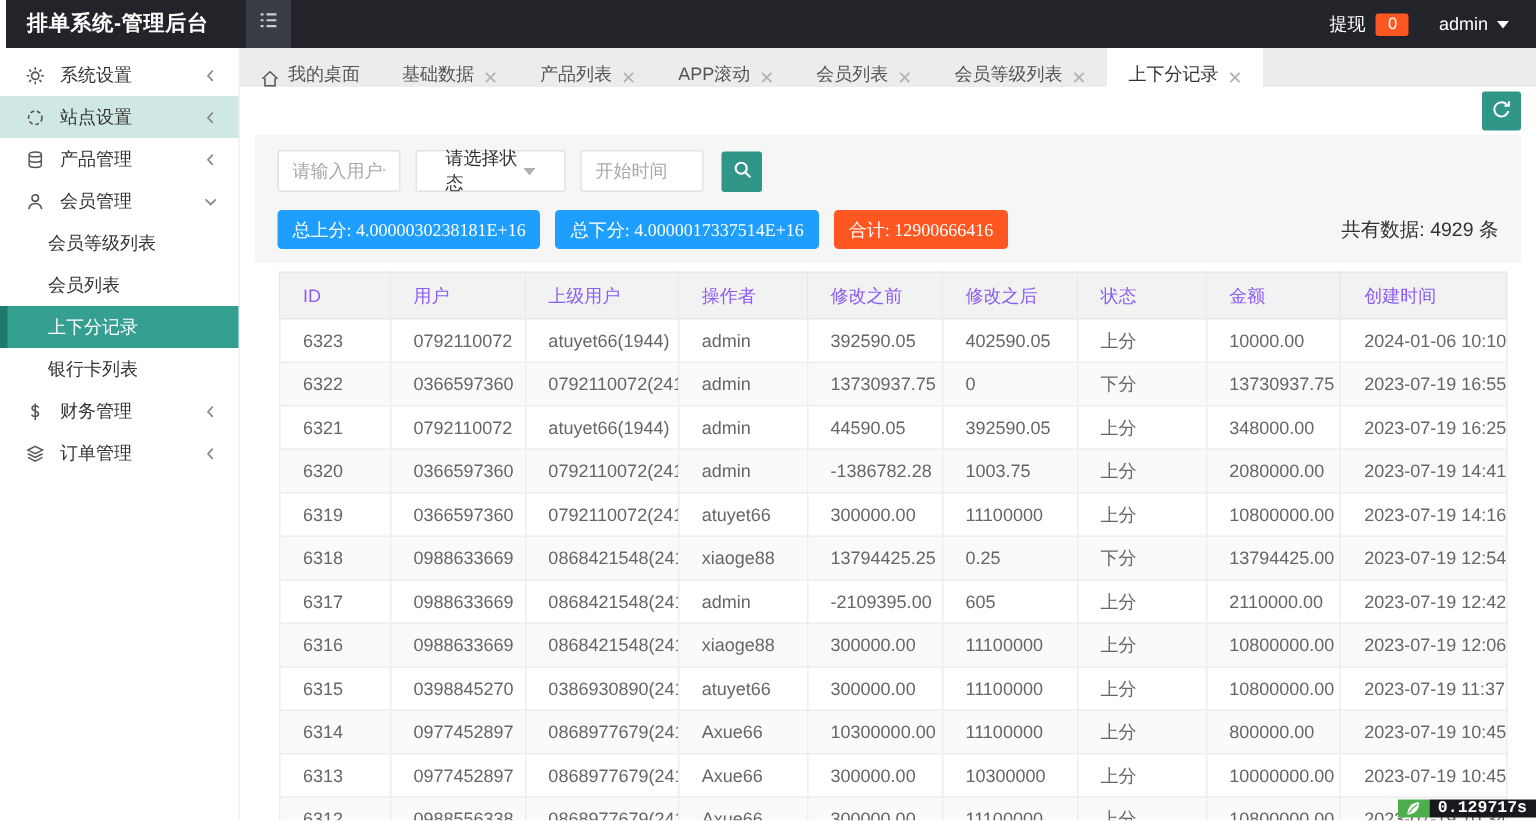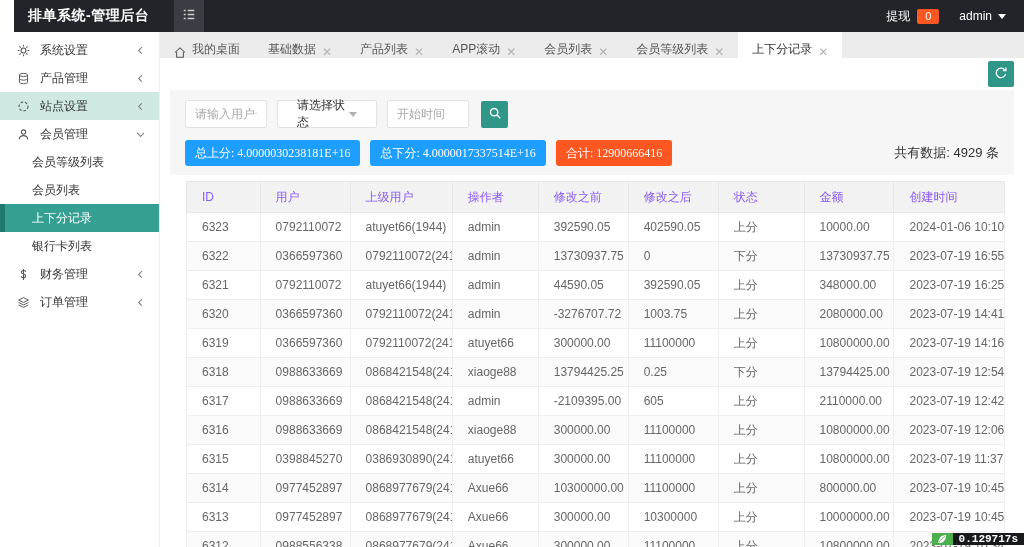--- a/index.html
+++ b/index.html
@@ -1,20 +1,20 @@
 <!DOCTYPE html>
 <html><head>
 <meta charset="utf-8">
 <style>
   html,body{margin:0;padding:0;background:#fff;}
   body{width:1024px;height:547px;overflow:hidden;position:relative;
        font-family:"Liberation Sans","DejaVu Sans",sans-serif;-webkit-font-smoothing:antialiased;}
 
   
-  .topbar{position:absolute;top:0;left:14px;right:0;height:32px;background:#222429;color:#fff;
+  .topbar{position:absolute;top:0;left:4px;right:0;height:32px;background:#222429;color:#fff;
           display:flex;align-items:center;z-index:30;}
   .logo{width:160px;box-sizing:border-box;padding-left:14px;font-size:14px;font-weight:bold;letter-spacing:.5px;}
   .burger{width:30px;height:32px;background:#3a3d43;display:flex;align-items:center;justify-content:center;cursor:pointer;}
   .topbar-right{margin-left:auto;display:flex;align-items:center;gap:20px;padding-right:18px;font-size:12px;}
   .withdraw{display:flex;align-items:center;gap:7px;cursor:pointer;}
   .wbadge{background:#ff5722;border-radius:2px;min-width:14px;text-align:center;padding:1px 4px;font-size:11px;line-height:13px;}
   .usermenu{display:flex;align-items:center;gap:6px;cursor:pointer;}
   .caret{width:0;height:0;border-left:4px solid transparent;border-right:4px solid transparent;border-top:5px solid #fff;}
 
   
@@ -105,41 +105,41 @@
           <path d="M8 1v2.2M8 12.8V15M1 8h2.2M12.8 8H15M3 3l1.6 1.6M11.4 11.4L13 13M13 3l-1.6 1.6M4.6 11.4L3 13"></path>
         </svg>
       </span>
     <span>系统设置</span>
     <span class="chev">
         <svg width="9" height="9" viewBox="0 0 10 10" fill="none" stroke="currentColor" stroke-width="1.3">
           <path d="M6.5 1.2L3 5l3.5 3.8"></path>
         </svg>
       </span>
   </div>
+    <div class="side-item highlight">
+    <span class="sicon">
+        <svg width="13" height="13" viewBox="0 0 16 16" fill="none" stroke="currentColor" stroke-width="1.3">
+          <circle cx="8" cy="8" r="5.5" stroke-dasharray="3.2 2.2"></circle>
+        </svg>
+      </span>
+    <span>站点设置</span>
+    <span class="chev">
+        <svg width="9" height="9" viewBox="0 0 10 10" fill="none" stroke="currentColor" stroke-width="1.3">
+          <path d="M6.5 1.2L3 5l3.5 3.8"></path>
+        </svg>
+      </span>
+  </div>
     <div class="side-item">
     <span class="sicon">
         <svg width="13" height="13" viewBox="0 0 16 16" fill="none" stroke="currentColor" stroke-width="1.2">
           <ellipse cx="8" cy="3.6" rx="5" ry="2"></ellipse>
           <path d="M3 3.6v8.8c0 1.1 2.2 2 5 2s5-.9 5-2V3.6M3 8c0 1.1 2.2 2 5 2s5-.9 5-2"></path>
         </svg>
       </span>
     <span>产品管理</span>
-    <span class="chev">
-        <svg width="9" height="9" viewBox="0 0 10 10" fill="none" stroke="currentColor" stroke-width="1.3">
-          <path d="M6.5 1.2L3 5l3.5 3.8"></path>
-        </svg>
-      </span>
-  </div>
-    <div class="side-item highlight">
-    <span class="sicon">
-        <svg width="13" height="13" viewBox="0 0 16 16" fill="none" stroke="currentColor" stroke-width="1.3">
-          <circle cx="8" cy="8" r="5.5" stroke-dasharray="3.2 2.2"></circle>
-        </svg>
-      </span>
-    <span>站点设置</span>
     <span class="chev">
         <svg width="9" height="9" viewBox="0 0 10 10" fill="none" stroke="currentColor" stroke-width="1.3">
           <path d="M6.5 1.2L3 5l3.5 3.8"></path>
         </svg>
       </span>
   </div>
     <div class="side-item">
     <span class="sicon">
         <svg width="13" height="13" viewBox="0 0 16 16" fill="none" stroke="currentColor" stroke-width="1.3">
           <circle cx="8" cy="5" r="2.7"></circle>
@@ -343,21 +343,21 @@
             <td>392590.05</td>
             <td>上分</td>
             <td>348000.00</td>
             <td>2023-07-19 16:25:29</td>
           </tr>
           <tr>
             <td>6320</td>
             <td>0366597360</td>
             <td>0792110072(2419)</td>
             <td>admin</td>
-            <td>-3276707.72</td>
+            <td>-1386782.28</td>
             <td>1003.75</td>
             <td>上分</td>
             <td>2080000.00</td>
             <td>2023-07-19 14:41:17</td>
           </tr>
           <tr>
             <td>6319</td>
             <td>0366597360</td>
             <td>0792110072(2419)</td>
             <td>atuyet66</td>

